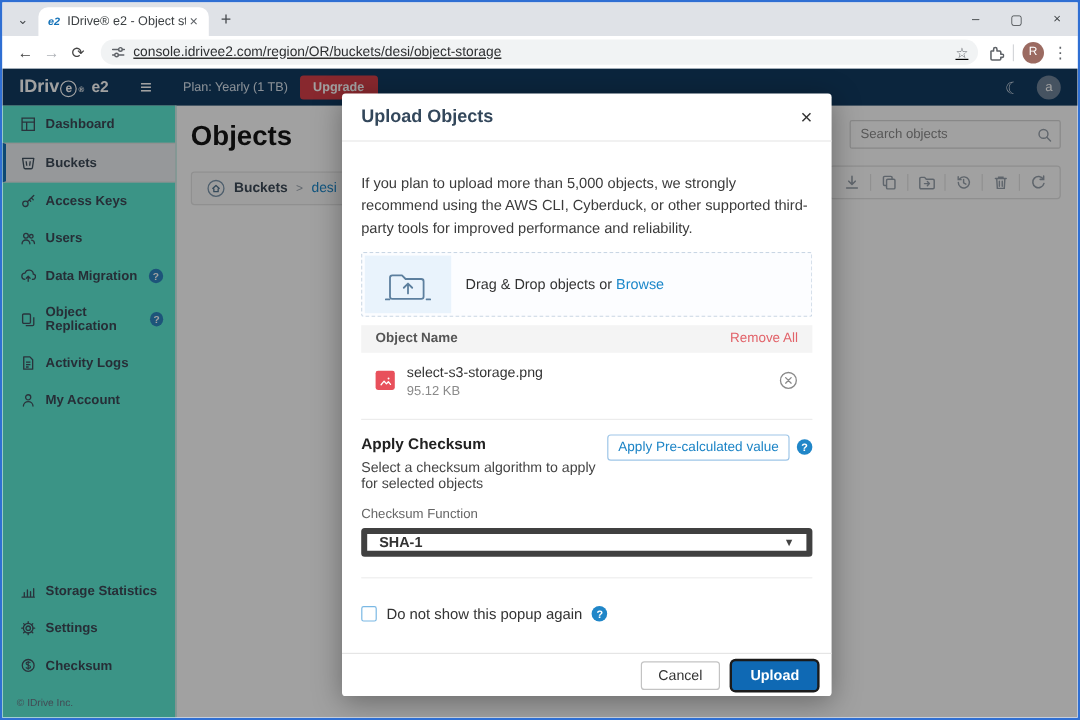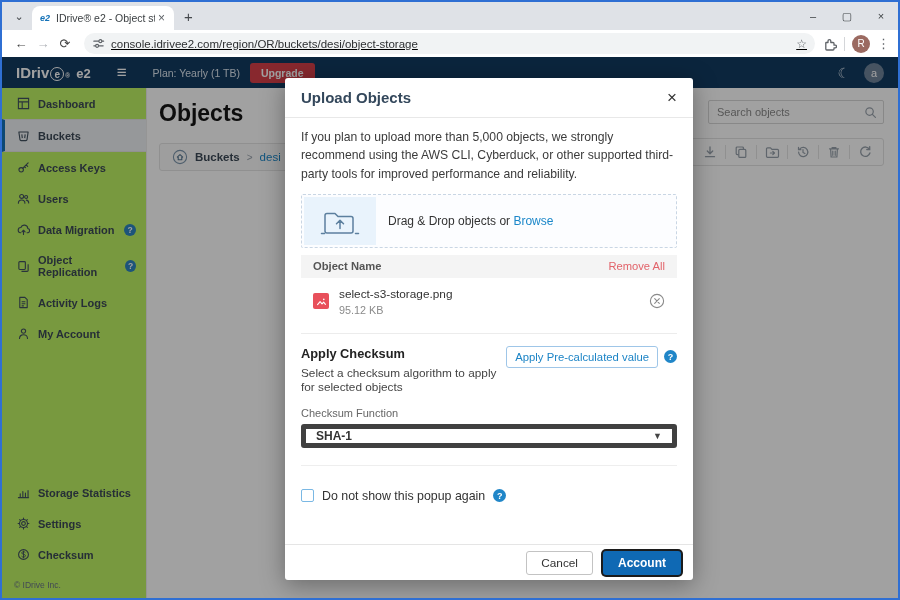--- a/index.html
+++ b/index.html
@@ -35,21 +35,21 @@
   .logo sup { font-size:6.5px; margin:0 2px 0 0; }
   .logo-suffix { font-size:13px; font-weight:bold; margin-left:4px; }
   .hamburger { color:#fff; font-size:17px; margin-left:26px; cursor:pointer; }
   .plan { color:#dbe5ef; font-size:10.5px; margin-left:26px; }
   .upgrade-btn { background:#d8404a; color:#fff; font-size:10.5px; font-weight:bold; border:none; border-radius:3px; padding:4px 11px; margin-left:10px; cursor:pointer; }
   .hdr-right { margin-left:auto; display:flex; align-items:center; gap:14px; }
   .moon { color:#c7d3e0; font-size:14px; cursor:pointer; }
   .avatar-a { width:20px; height:20px; border-radius:50%; background:#70849a; color:#fff; font-size:11px; display:flex; align-items:center; justify-content:center; cursor:pointer; }
 
   .app-body { display:flex; height:510px; }
-  .sidebar { width:145px; background:#bef264; border-right:1px solid #ececec; display:flex; flex-direction:column; }
+  .sidebar { width:145px; background:#5eead4; border-right:1px solid #ececec; display:flex; flex-direction:column; }
   .side-item { display:flex; align-items:center; padding:9px 10px 9px 12px; font-size:11px; color:#3d4a57; font-weight:bold; cursor:pointer; border-left:3px solid transparent; }
   .side-item svg { margin-right:8px; flex-shrink:0; }
   .side-item.active { background:#eef1f4; border-left:3px solid #1472b8; border-top:1px solid #e6e6e6; border-bottom:1px solid #e6e6e6; }
   .badge-q { margin-left:auto; width:12px; height:12px; border-radius:50%; background:#2e86c1; color:#fff; font-size:8.5px; display:flex; align-items:center; justify-content:center; }
   .side-spacer { flex:1; }
   .copyright { font-size:8.5px; color:#6a7685; padding:10px 12px 8px; }
 
   .main { position:relative; flex:1; }
   .page-title { font-size:23px; font-weight:bold; color:#151515; margin:12px 0 0 12px; }
   .breadcrumb { display:inline-flex; align-items:center; gap:7px; margin:16px 0 0 12px; border:1px solid #e4e4e4; background:#fbfbfb; border-radius:3px; padding:5px 12px; font-size:11.5px; }
@@ -59,21 +59,21 @@
   .search-box { position:absolute; top:12px; right:14px; width:176px; height:24px; border:1px solid #d8d8d8; border-radius:2px; background:#fff; display:flex; align-items:center; padding:0 6px 0 8px; }
   .search-box input { border:none; outline:none; flex:1; font-size:11px; color:#555; font-family:"Liberation Sans", sans-serif; background:transparent; }
   .search-box input::placeholder { color:#8b8b8b; }
   .obj-toolbar { position:absolute; top:50px; right:14px; display:flex; align-items:center; border:1px solid #e2e2e2; border-radius:3px; padding:6px 6px; background:#fff; }
   .tb-ic { width:24px; display:flex; justify-content:center; cursor:pointer; }
   .tb-sep { width:1px; height:14px; background:#e4e4e4; margin:0 3px; }
 
   .overlay { position:absolute; inset:0; background:rgba(0,0,0,0.37); z-index:5; }
 
   
-  .modal { position:absolute; left:283px; top:21px; width:408px; height:502px; background:#fff; border-radius:3px; box-shadow:0 5px 24px rgba(0,0,0,.35); z-index:10; display:flex; flex-direction:column; }
+  .modal { position:absolute; left:283px; top:21px; width:408px; height:502px; background:#fff; border-radius:3px; box-shadow:0 5px 24px rgba(0,0,0,.35); z-index:10; display:flex; flex-direction:column;gap:16px; }
   .m-header { padding:11px 16px; border-bottom:1px solid #e8e8e8; display:flex; align-items:center; }
   .m-title { font-size:15px; font-weight:bold; color:#33475b; }
   .m-close { margin-left:auto; font-size:17px; color:#333; cursor:pointer; line-height:1; }
   .m-body { flex:1; padding:10px 16px 0; overflow:hidden; }
   .info-text { font-size:12.2px; color:#3b3b3b; line-height:1.5; }
   .dropzone { margin-top:11px; border:1px dashed #c9d6e4; background:#fcfdff; border-radius:2px; display:flex; align-items:center; padding:2px; height:54px; }
   .dz-icon { width:72px; height:48px; background:#e9f3fc; display:flex; align-items:center; justify-content:center; flex-shrink:0; }
   .dz-text { font-size:12px; color:#333; margin-left:12px; }
   .browse-link { color:#1b87c9; cursor:pointer; }
   .sec-title { font-size:12.8px; font-weight:bold; color:#222; margin-top:15px; }
@@ -387,17 +387,17 @@
 
         <div class="chk-row">
           <span class="checkbox"></span>
           <span class="chk-label">Do not show this popup again</span>
           <span class="q-circle">?</span>
         </div>
 
       </div>
       <div class="m-footer">
         <button class="cancel-btn">Cancel</button>
-        <button class="upload-btn">Account</button>
+        <button class="upload-btn">Upload</button>
       </div>
     </div>
   </div>
 </div>
 
 </body></html>

